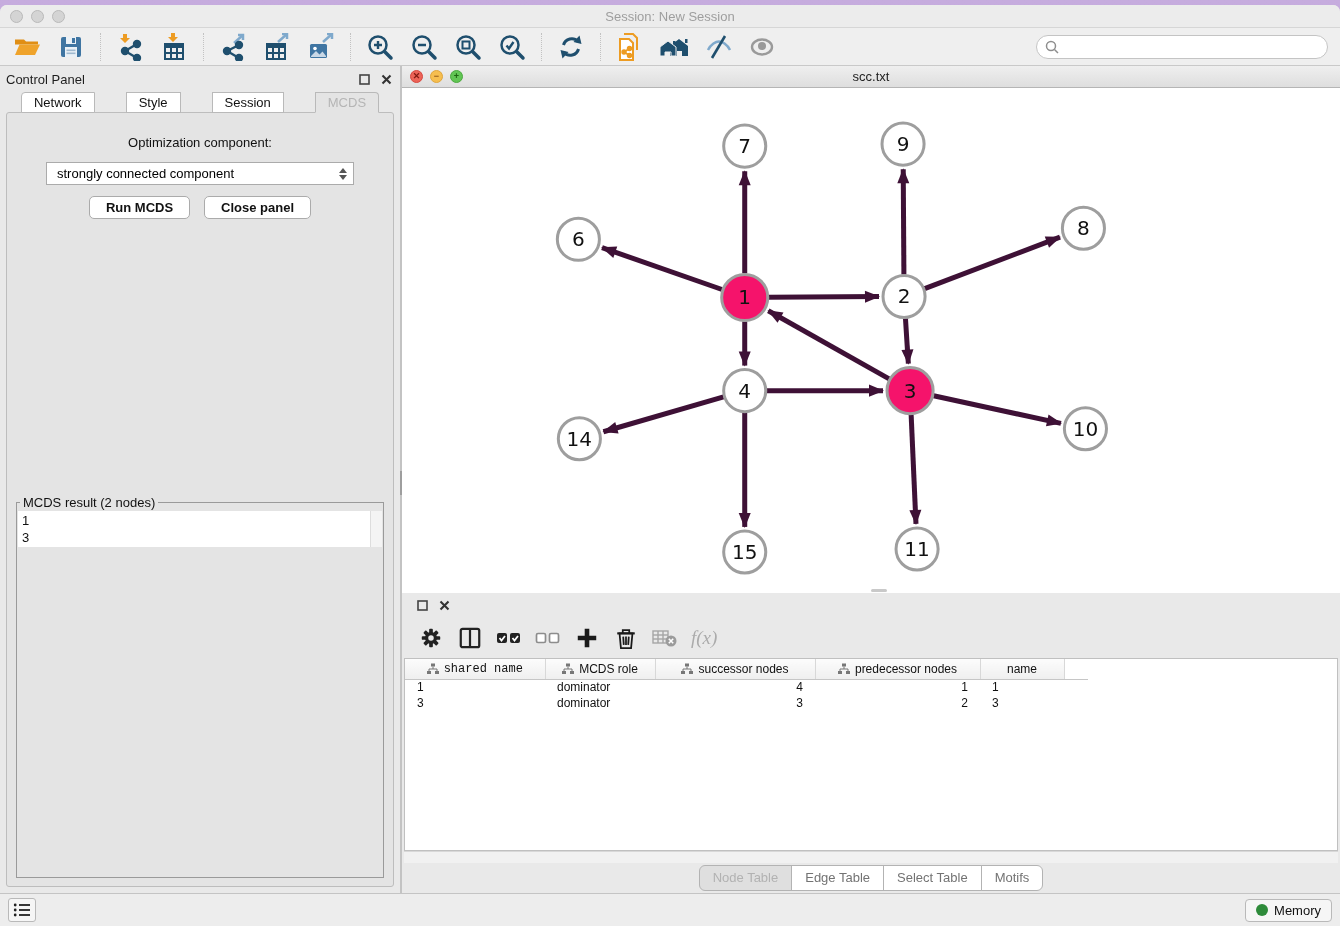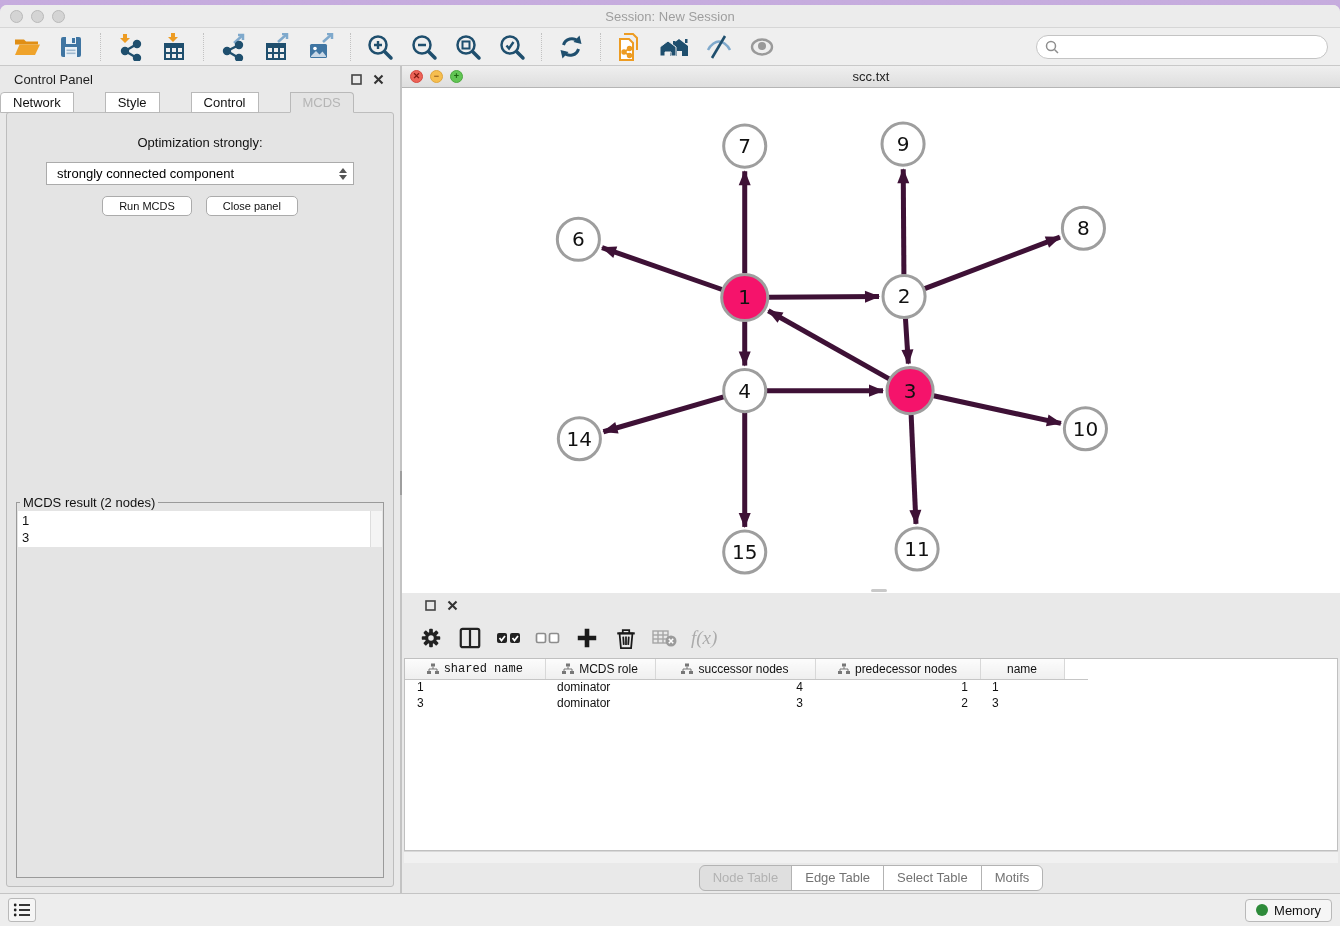--- a/index.html
+++ b/index.html
@@ -25,41 +25,41 @@
   .searchbox { width:292px; height:24px; background:#FFF; border:1px solid #C4C4C4; border-radius:13px;
                display:flex; align-items:center; padding:0 8px; gap:5px; }
   .searchbox input { border:none; outline:none; flex:1; font-size:12px; background:transparent; }
 
   
   .main { flex:1; display:flex; min-height:0; }
 
   
   .control-panel { width:402px; flex:none; background:#E9E9E9; border-right:2px solid #C3C3C3;
                    display:flex; flex-direction:column; position:relative; }
-  .panel-header { height:26px; display:flex; align-items:center; padding:0 14px; font-size:13px; color:#1E1E1E; flex:none; }
+  .panel-header { height:26px; display:flex; align-items:center; padding:0 6px; font-size:13px; color:#1E1E1E; flex:none; }
   .panel-header .ph-title { flex:1; }
   .ph-btn { width:16px; height:16px; display:flex; align-items:center; justify-content:center; cursor:pointer; margin-left:6px; }
-  .cp-tabs { display:flex; height:21px; flex:none; position:relative; z-index:2;gap:32px; }
+  .cp-tabs { display:flex; justify-content:center; height:21px; flex:none; position:relative; z-index:2;gap:32px; }
   .cp-tab { font-size:13px; padding:2px 12px 3px; background:#FFFFFF; border:1px solid #B9B9B9; margin-left:-1px;
             color:#111; cursor:pointer; }
   .cp-tab:first-child { border-radius:4px 0 0 0; margin-left:0; }
   .cp-tab:last-child { border-radius:0 4px 0 0; }
   .cp-tab.active { background:#E4E4E4; color:#B5B5B5; border-bottom-color:#E4E4E4; border-radius:0 4px 0 0; }
   .cp-body { flex:1; margin:-1px 6px 6px; background:#E4E4E4; border:1px solid #BDBDBD; border-radius:3px;
              display:flex; flex-direction:column; padding:14px 6px 6px; min-height:0; }
   .opt-label { text-align:center; font-size:13px; color:#111; margin-top:8px; }
   .dropdown { margin:12px auto 0; width:308px; height:23px; background:#FFF; border:1px solid #ABABAB; border-radius:0;
               display:flex; align-items:center; padding:0 4px 0 10px; font-size:13px; cursor:pointer; }
   .dropdown .dd-label { flex:1; }
   .dd-arrows { display:flex; flex-direction:column; align-items:center; gap:2px; padding-right:2px; }
   .dd-arrows i { width:0; height:0; border-left:4px solid transparent; border-right:4px solid transparent; display:block; }
   .dd-up { border-bottom:5px solid #555; }
   .dd-down { border-top:5px solid #555; }
   .btn-row { display:flex; justify-content:center; gap:14px; margin-top:11px; }
-  .btn { background:#FFF; border:1px solid #ABABAB; border-radius:5px; font-size:11px; padding:3px 16px; cursor:pointer; color:#111; }
+  .btn { background:#FFF; border:1px solid #ABABAB; border-radius:5px; font-size:13px; padding:3px 16px; cursor:pointer; color:#111;font-weight:bold; }
   .cp-spacer { flex:1; }
   .result-box { border:1px solid #9A9A9A; margin:0 3px 2px; height:383px; flex:none;
                 padding:1px; position:relative; }
   .result-box legend { font-size:13px; color:#111; padding:0 3px; margin-left:2px; }
   .result-inner { background:#FFF; height:100%; display:flex; }
   .result-text { flex:1; font-size:13px; line-height:17px; padding:1px 4px; white-space:pre; color:#111; }
   .result-scroll { width:12px; background:#F4F4F4; border-left:1px solid #DDD; }
 
   
   .right-col { flex:1; display:flex; flex-direction:column; min-width:0; }
@@ -303,25 +303,25 @@
         </span>
         <span class="ph-btn">
           <svg width="11" height="11" viewBox="0 0 11 11">
             <path d="M1.5 1.5l8 8M9.5 1.5l-8 8" stroke="#333" stroke-width="2.1"></path>
           </svg>
         </span>
       </div>
       <div class="cp-tabs" id="cp-tabs">
           <span class="cp-tab">Network</span>
           <span class="cp-tab">Style</span>
-          <span class="cp-tab">Control</span>
+          <span class="cp-tab">Session</span>
           <span class="cp-tab active">MCDS</span>
         </div>
       <div class="cp-body">
-        <div class="opt-label">Optimization strongly:</div>
+        <div class="opt-label">Optimization component:</div>
         <div class="dropdown">
           <span class="dd-label">strongly connected component</span>
           <span class="dd-arrows">
               <i class="dd-up"></i>
               <i class="dd-down"></i>
             </span>
         </div>
         <div class="btn-row">
           <button class="btn">Run MCDS</button>
           <button class="btn">Close panel</button>

